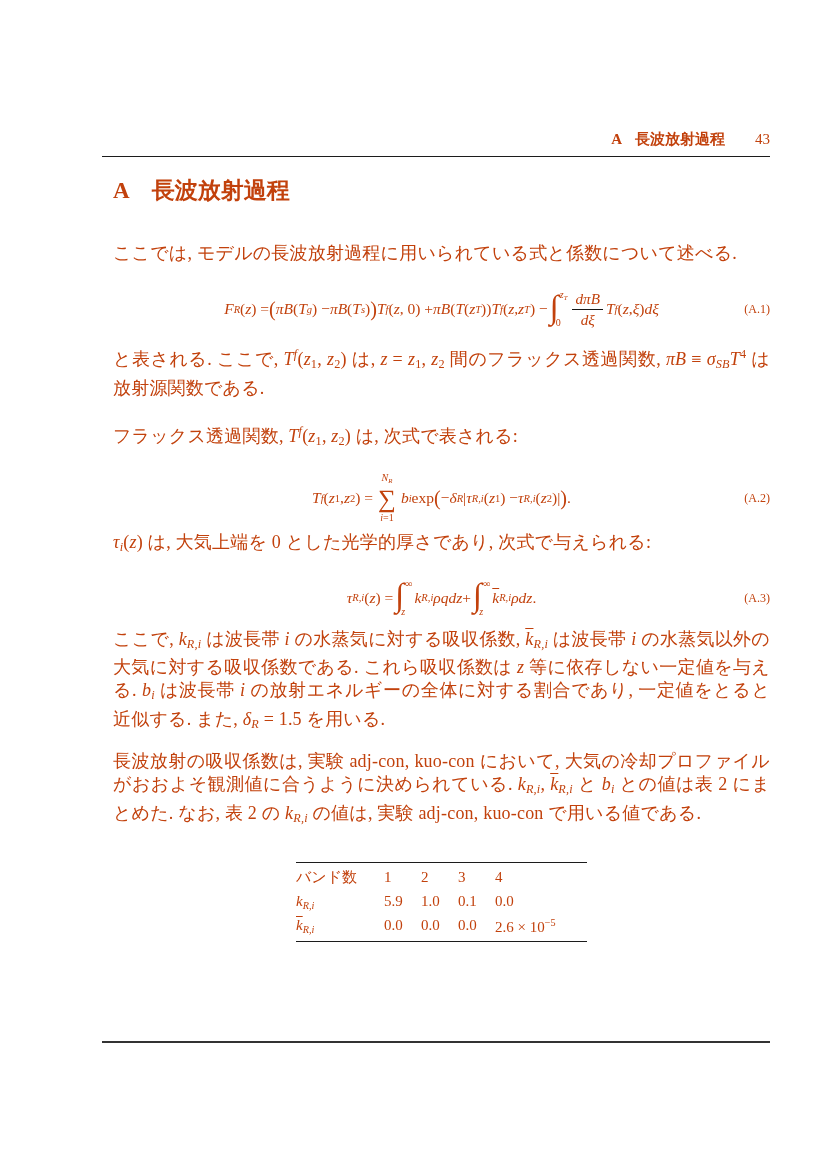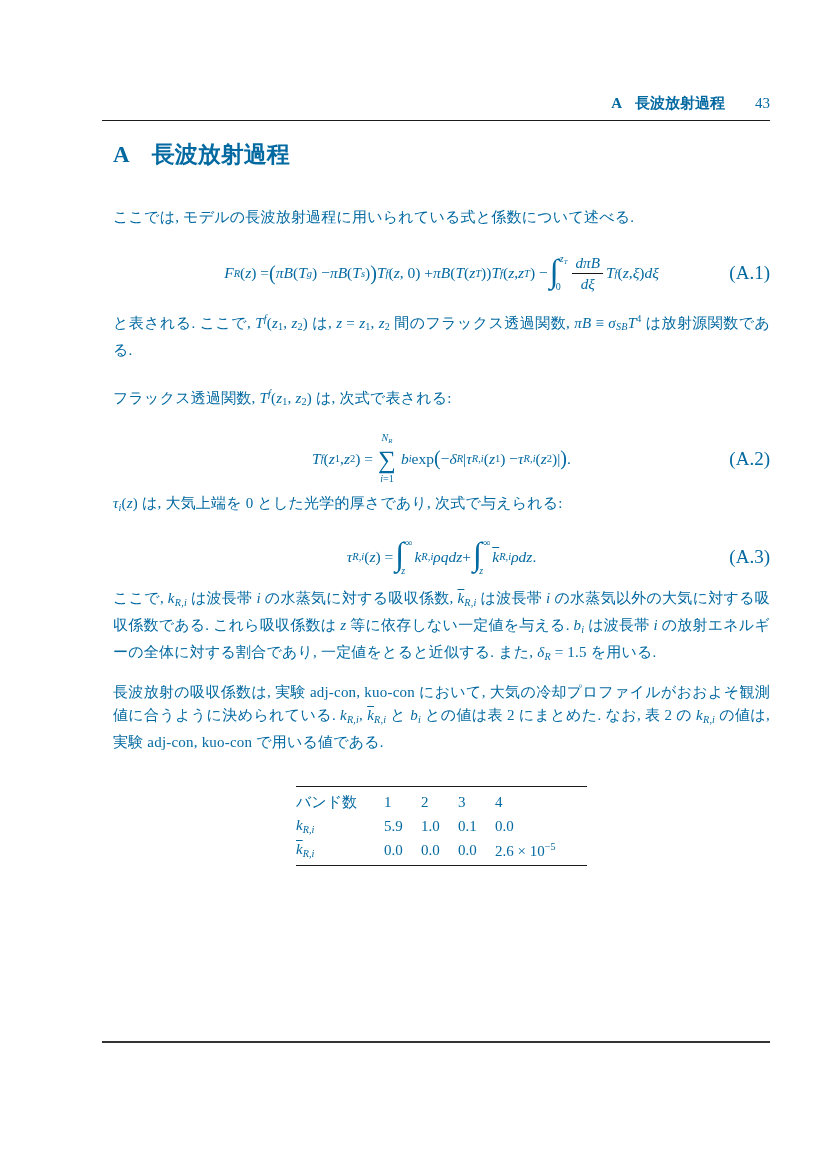--- a/index.html
+++ b/index.html
@@ -1,56 +1,56 @@
 <!DOCTYPE html>
 <html><head>
 <meta charset="utf-8">
 <style>
   html,body{margin:0;padding:0;background:#9a9a9a;}
   .page{
     position:relative;
     width:826px;height:1169px;
     margin:0 auto;
     background:#ffffff;
-    color:#0369a1;
+    color:#c2410c;
     font-family:"Liberation Serif","DejaVu Serif",serif;
     overflow:hidden;
   }
   
   .rh-wrap{
     margin:94px 56px 0 102px;
     border-bottom:1px solid #1c1c1c;
     padding-bottom:7px;
   }
   .running-head{
     display:flex;justify-content:flex-end;align-items:baseline;
     font-size:15px;line-height:19px;
   }
   .rh-sec{font-weight:700;}
   .rh-sec .rh-label{margin-right:13px;}
-  .rh-page{font-weight:400;margin-left:30px;}
+  .rh-page{font-weight:400;margin-left:30px;margin-top:36px;}
   
   .content{margin:0 56px 0 113px;}
   .section-title{
     margin:19px 0 0 0;
     font-size:23px;line-height:30px;font-weight:700;
   }
   .section-title .sec-letter{margin-right:22px;}
   
   .para{
-    margin:0;font-size:15px;line-height:23px;
+    margin:0;font-size:18px;line-height:23px;
     text-align:justify;letter-spacing:0.2px;
   }
   
   .equation{
     position:relative;display:flex;align-items:center;
     font-size:15.5px;min-height:40px;
   }
   .eq-body{margin:0 auto;white-space:nowrap;display:inline-flex;align-items:center;}
-  .eq-num{position:absolute;right:0;top:50%;transform:translateY(-50%);font-size:19px;}
+  .eq-num{position:absolute;right:0;top:50%;transform:translateY(-50%);font-size:12px;}
   
   .blocks > *:nth-child(1){margin-top:36px;}
   .blocks > *:nth-child(2){margin-top:24px;}
   .blocks > *:nth-child(3){margin-top:14px;}
   .blocks > *:nth-child(4){margin-top:20px;}
   .blocks > *:nth-child(5){margin-top:20px;}
   .blocks > *:nth-child(6){margin-top:8px;}
   .blocks > *:nth-child(7){margin-top:18px;}
   .blocks > *:nth-child(8){margin-top:10px;}
   .blocks > *:nth-child(9){margin-top:14px;}

